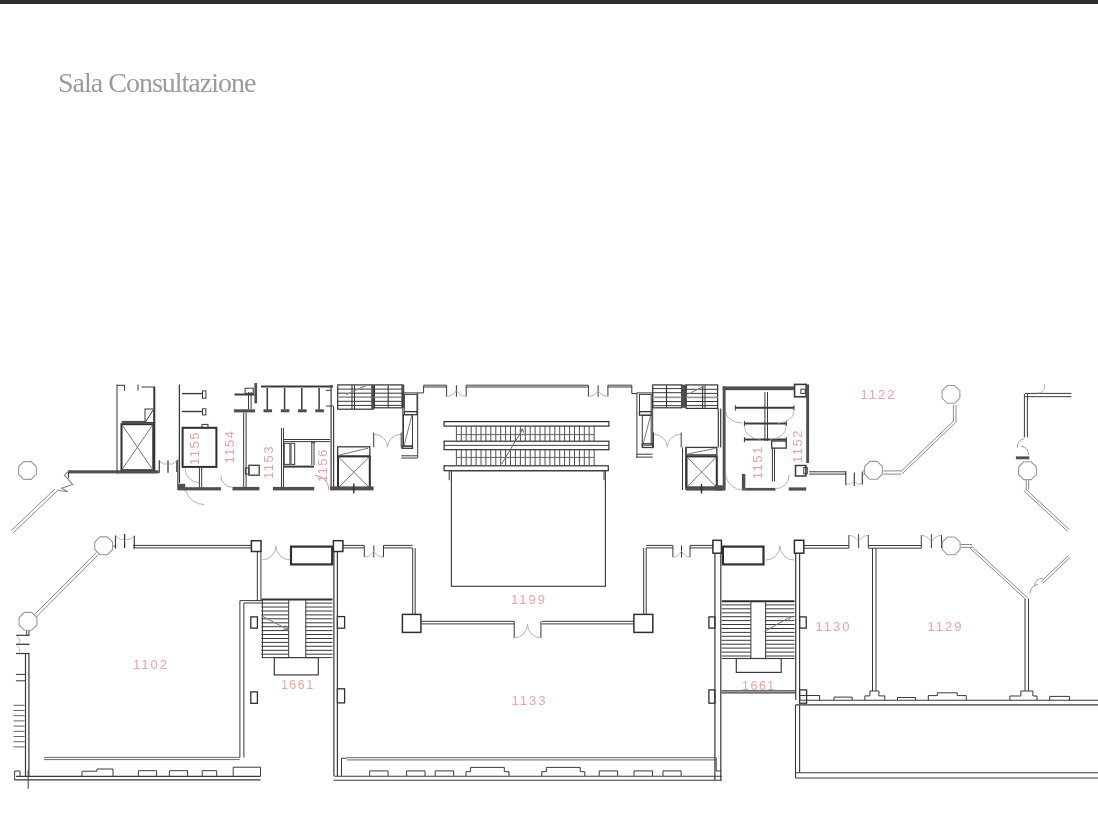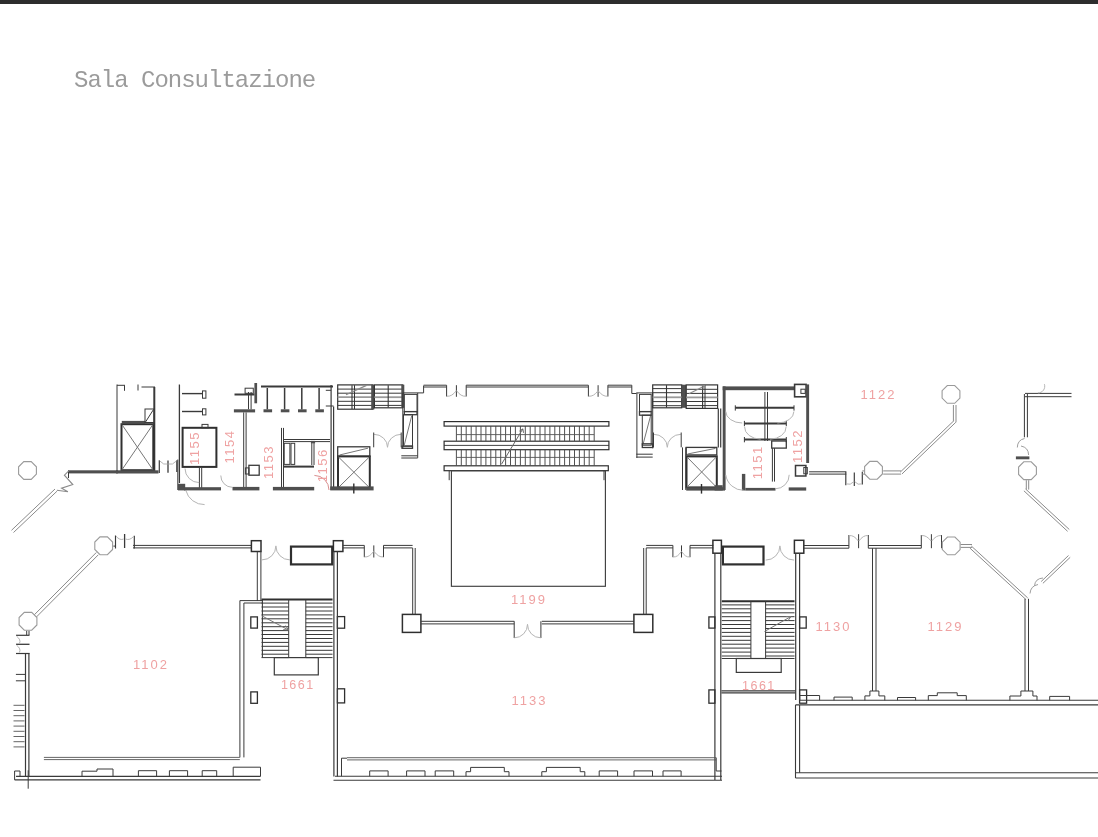--- a/index.html
+++ b/index.html
@@ -1,15 +1,15 @@
 <!DOCTYPE html>
 <html><head><meta charset="utf-8">
 <style>
 html,body{margin:0;padding:0;background:#fff;width:1098px;height:837px;overflow:hidden;}
-.title{position:absolute;left:74px;top:67px;font-family:Liberation Mono, monospace;font-size:24px;color:#9b9b9b;letter-spacing:-1px;}
+.title{position:absolute;left:58px;top:67px;font-family:Liberation Serif, serif;font-size:28px;color:#9b9b9b;letter-spacing:-1px;}
 svg{position:absolute;left:0;top:0;}
 </style></head><body>
 
 <div style="position:absolute;left:0;top:0;width:1098px;height:4px;background:#2d2d2d;"></div>
 
 <div class="title">Sala Consultazione</div>
 <svg width="1098" height="837" viewBox="0 0 1098 837">
 <g fill="none" stroke="#333" stroke-width="1">
 
 <polygon points="36.4,474.2 31.2,479.4 23.8,479.4 18.6,474.2 18.6,466.8 23.8,461.6 31.2,461.6 36.4,466.8" fill="#fff" stroke="#9a9a9a" stroke-width="1.1"></polygon>

